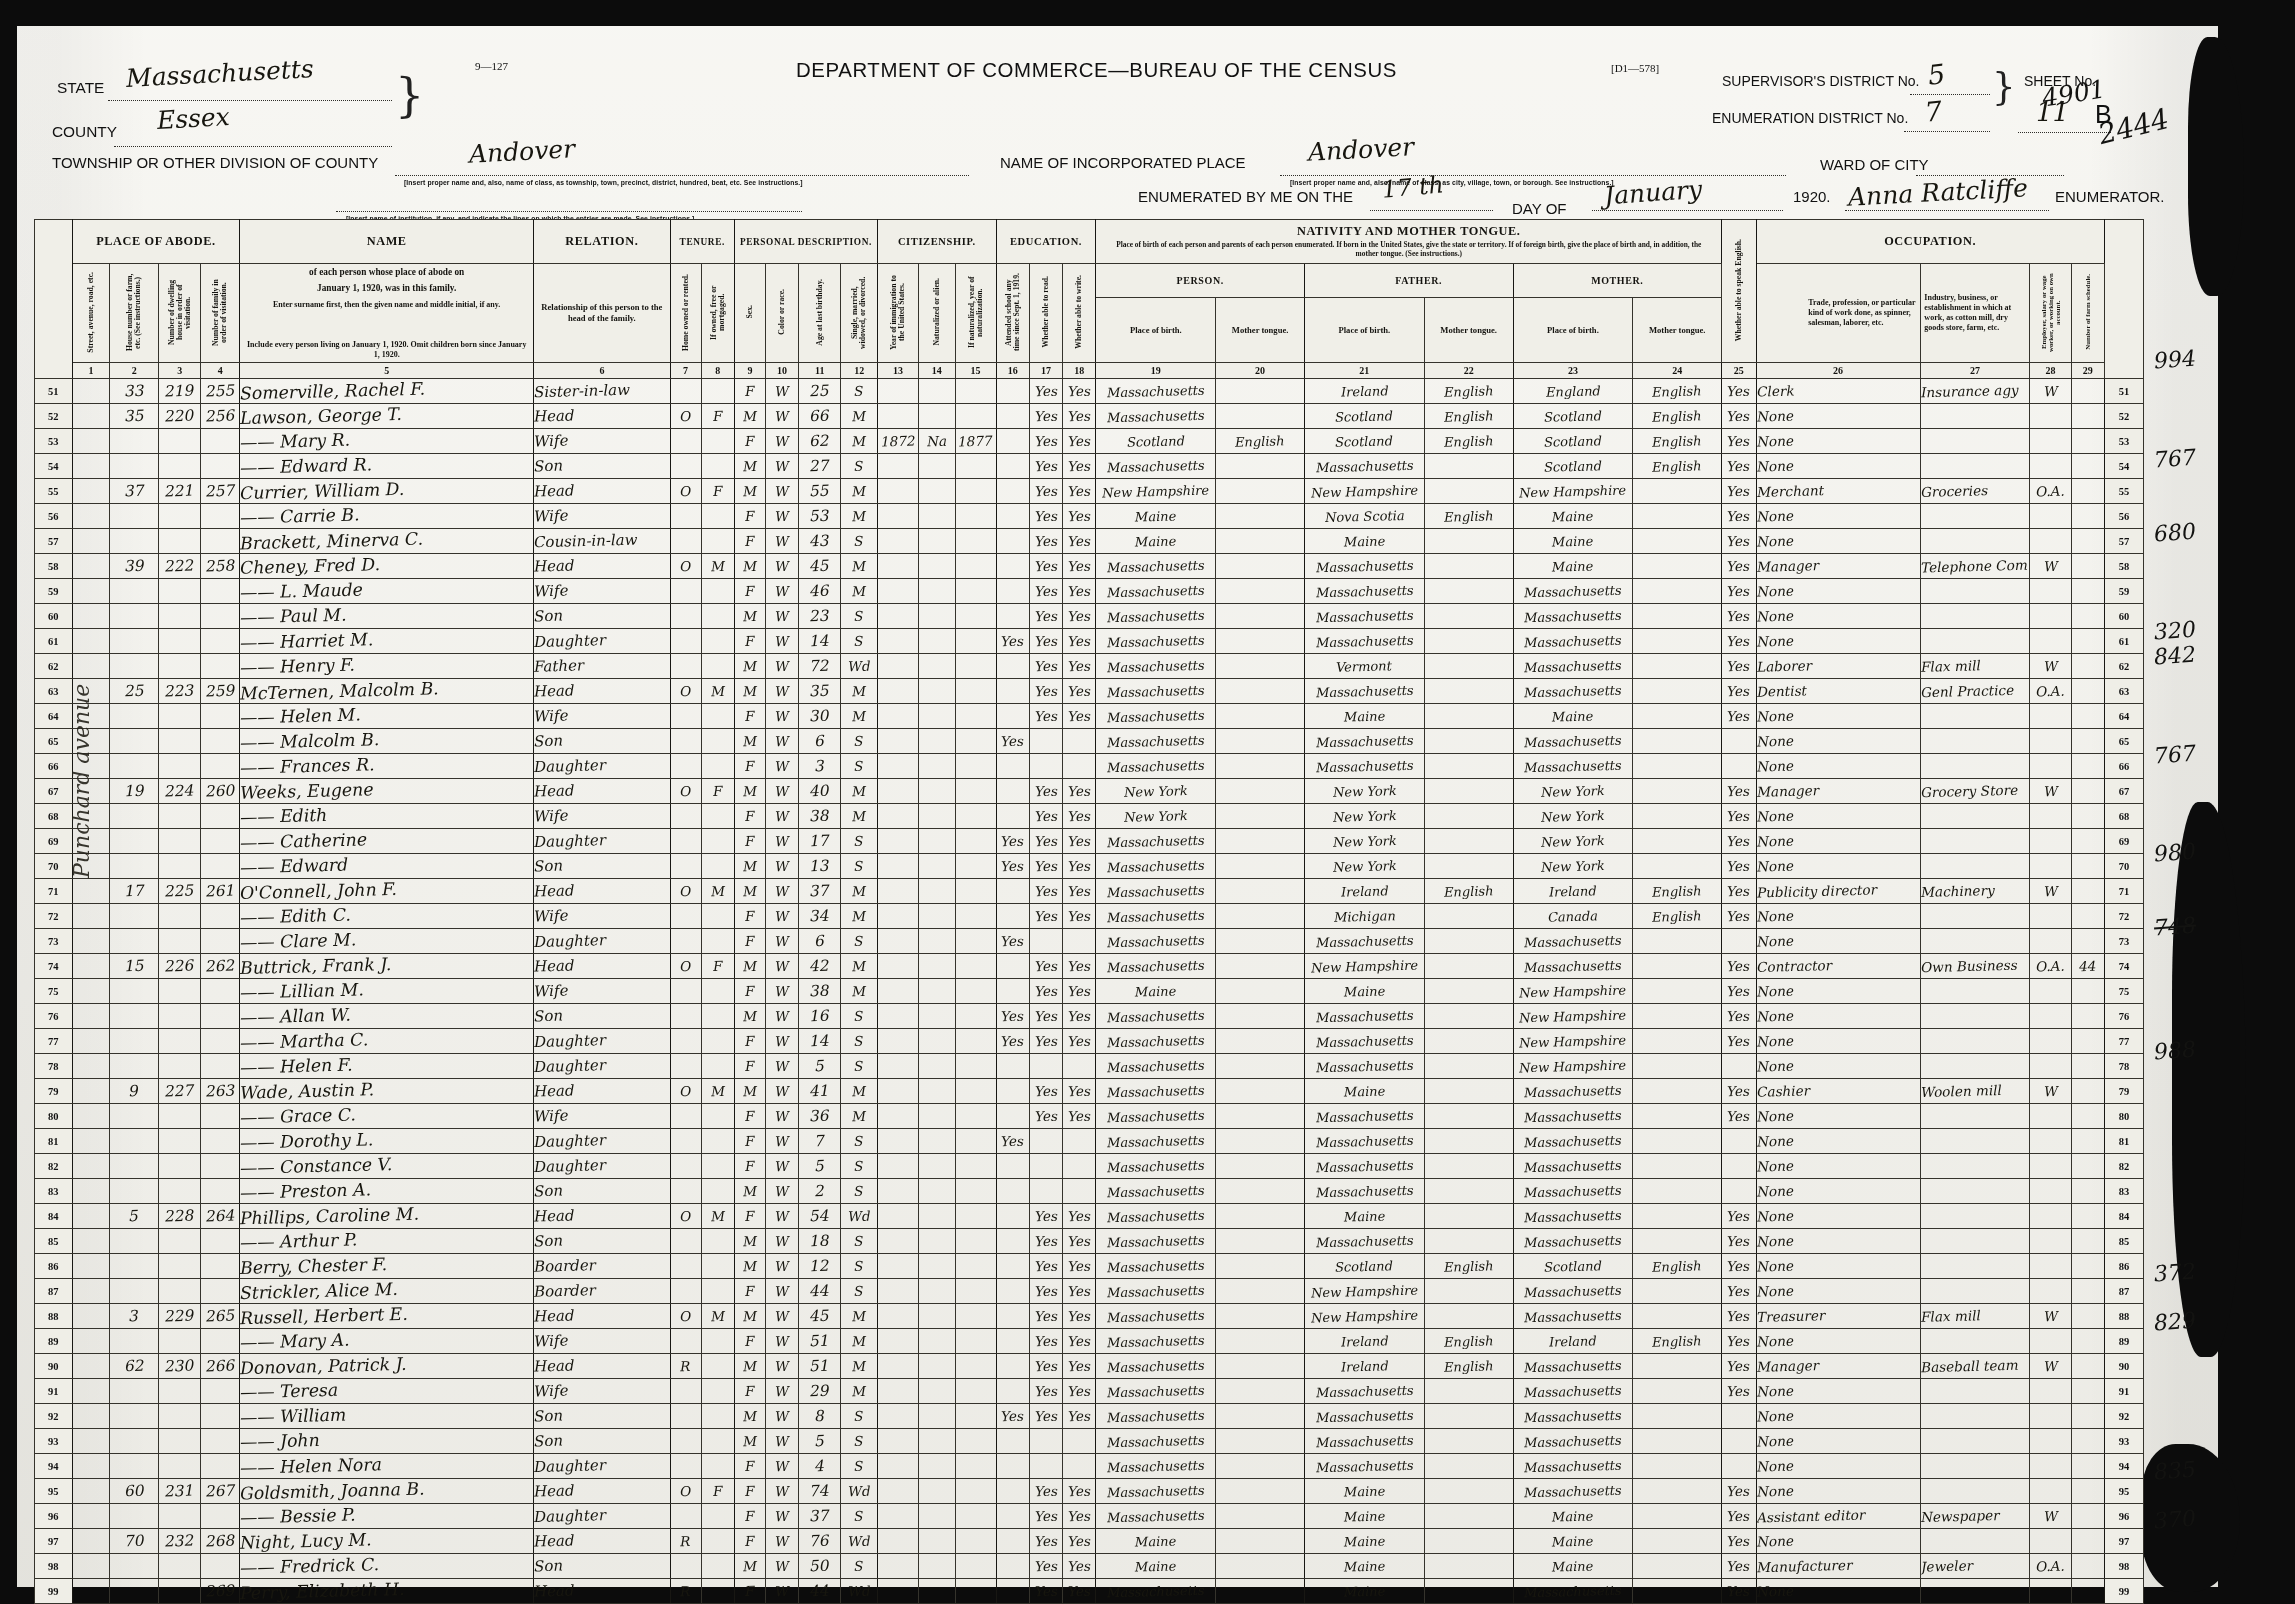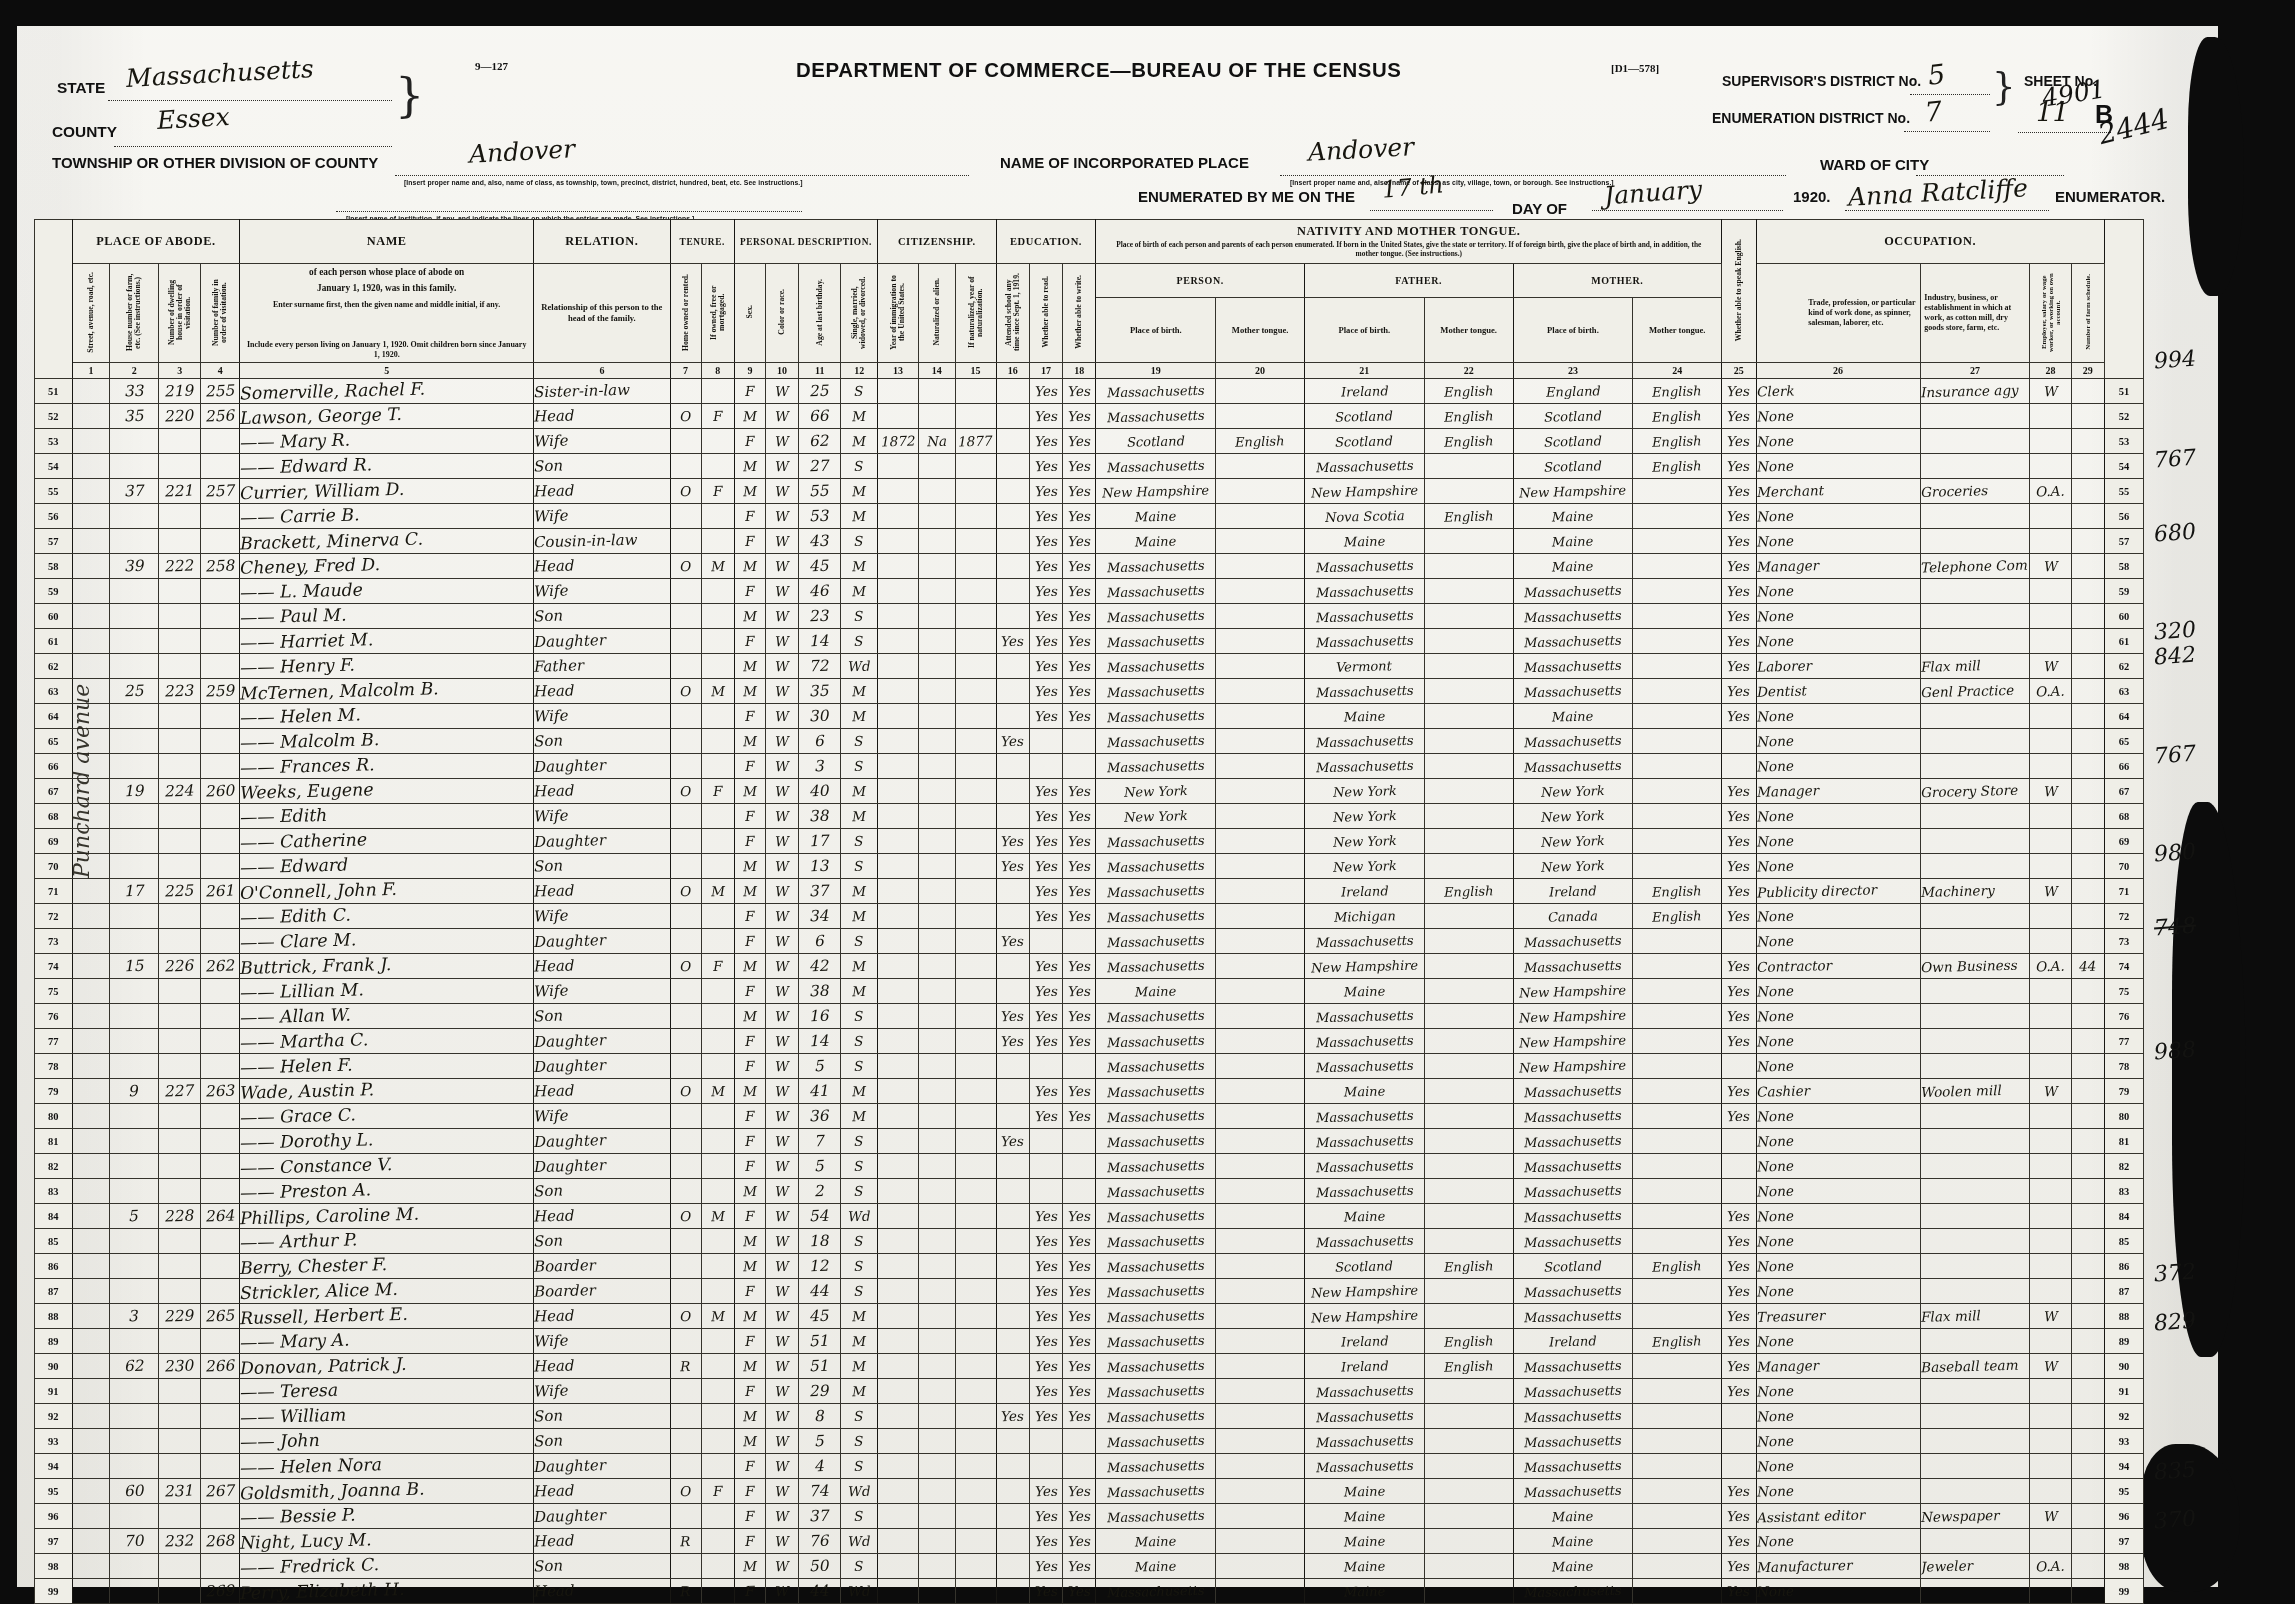--- a/index.html
+++ b/index.html
@@ -11,21 +11,21 @@
   
   .edge{position:absolute;background:#0c0c0c;}
   #edge-top{left:0;top:0;width:2295px;height:26px;}
   #edge-left{left:0;top:0;width:17.3px;height:1604px;}
   #edge-bottom{left:0;top:1587px;width:2295px;height:17.3px;}
   #edge-right{right:0;top:0;width:77px;height:1604px;}
   .blob{position:absolute;background:#0c0c0c;border-radius:40% 60% 55% 45%;}
 
   
   .print{position:absolute;white-space:nowrap;}
-  .b{font-weight:bold;}
+  .b{font-weight:normal;}
   .small-print{font-size:6.8px;font-weight:bold;letter-spacing:0.1px;}
   .dotline{border-bottom:1.2px dotted #2e2d28;position:absolute;height:0.6px;}
   .hw{font-family:"DejaVu Serif",serif;font-style:italic;color:#17160f;}
   .hw-big{font-size:25px;transform:rotate(-3deg);}
   .brace{font-family:"DejaVu Serif",serif;font-size:46px;font-weight:normal;color:#222;}
 
   
   #census-table{position:absolute;left:34px;top:219px;width:2110px;border-collapse:collapse;table-layout:fixed;
                 border:1.9px solid #181713;}
   #census-table th,#census-table td{border:0.6px solid #35332c;padding:0;overflow:hidden;white-space:nowrap;

